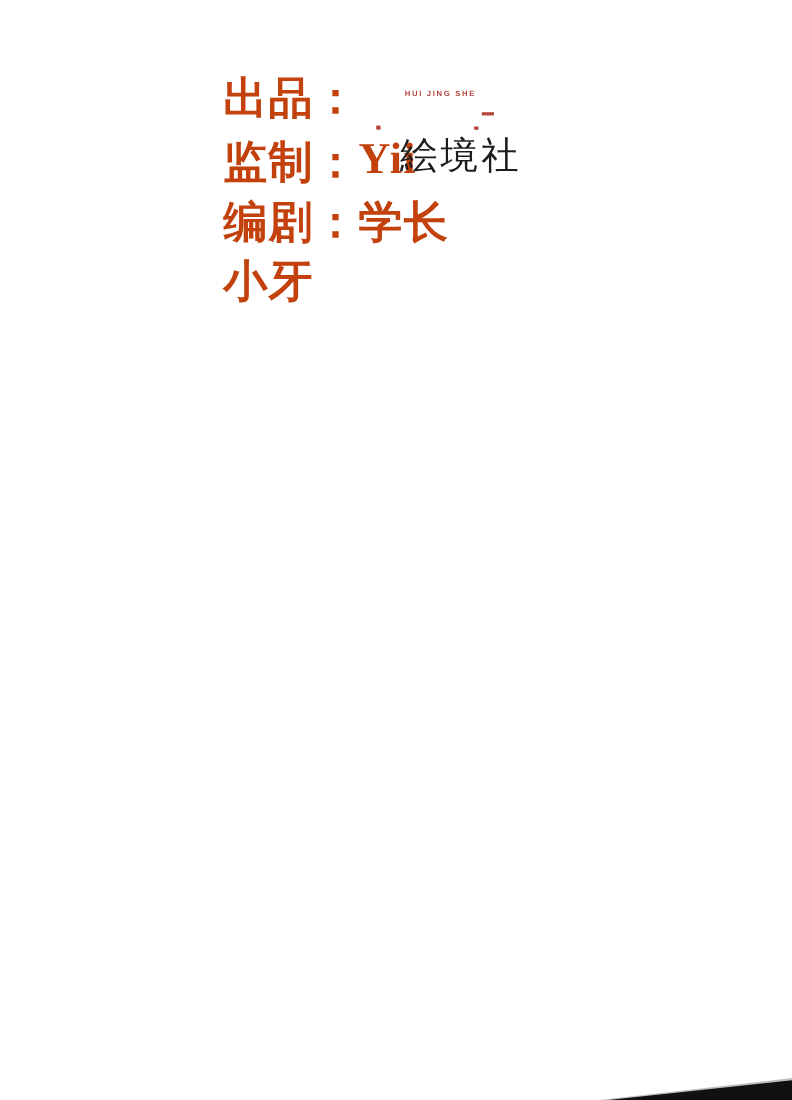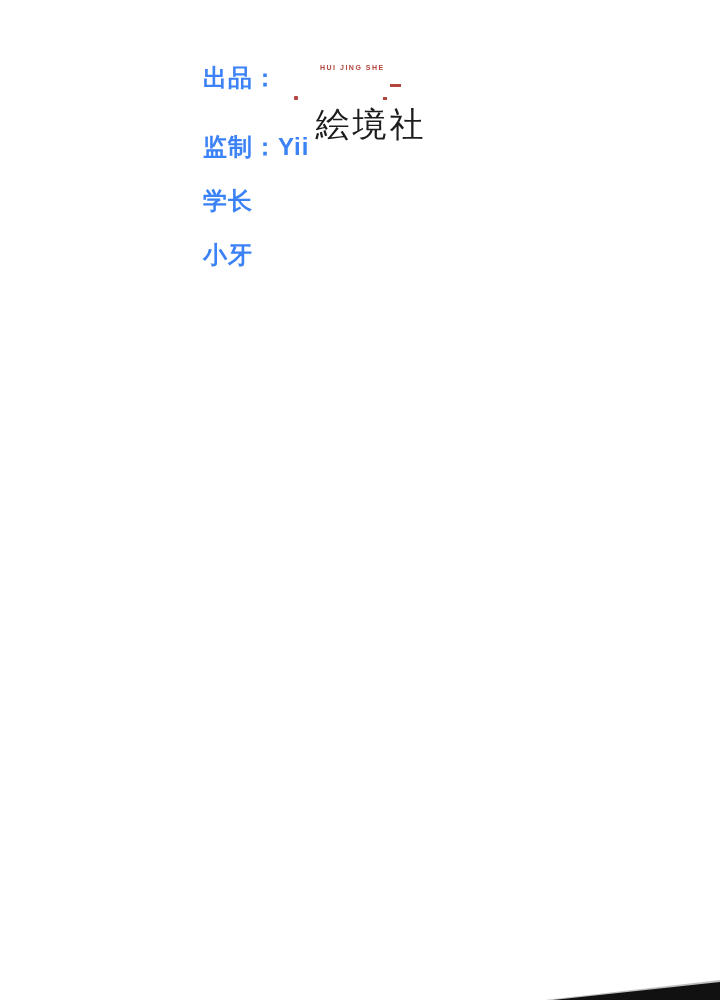--- a/index.html
+++ b/index.html
@@ -15,32 +15,33 @@
     font-family: "Liberation Sans", "DejaVu Sans", sans-serif;
   }
   .credits {
     position: absolute;
     left: 203px;
     top: 62px;
   }
   .row {
     height: 54px;
     display: flex;
-    align-items: center;
+    align-items: flex-start;
     white-space: pre;
   }
   .row.producer {
     height: 58px;
     align-items: baseline;
   }
   .role-label, .name-value {
-    font-size: 24px;
+    font-size: 40px;
     font-weight: 700;
-    color: #3b82f6;
+    color: #c2410c;
     letter-spacing: 1px;
+    font-family: Liberation Serif, serif;
   }
   .logo {
     position: relative;
     display: inline-block;
     margin-left: 2px;
   }
   .logo-text {
     font-family: "Liberation Serif", "DejaVu Serif", serif;
     font-size: 34px;
     font-weight: 400;
@@ -90,20 +91,21 @@
         <span class="logo-accent a3"></span>
       </span>
     </div>
 
     <div class="row">
       <span class="role-label">监制：</span>
       <span class="name-value">Yii</span>
     </div>
 
     <div class="row">
+      <span class="role-label">编剧：</span>
       <span class="name-value">学长</span>
     </div>
 
 
     <div class="row">
       <span class="name-value">小牙</span>
     </div>
 
 
     <div class="row">

